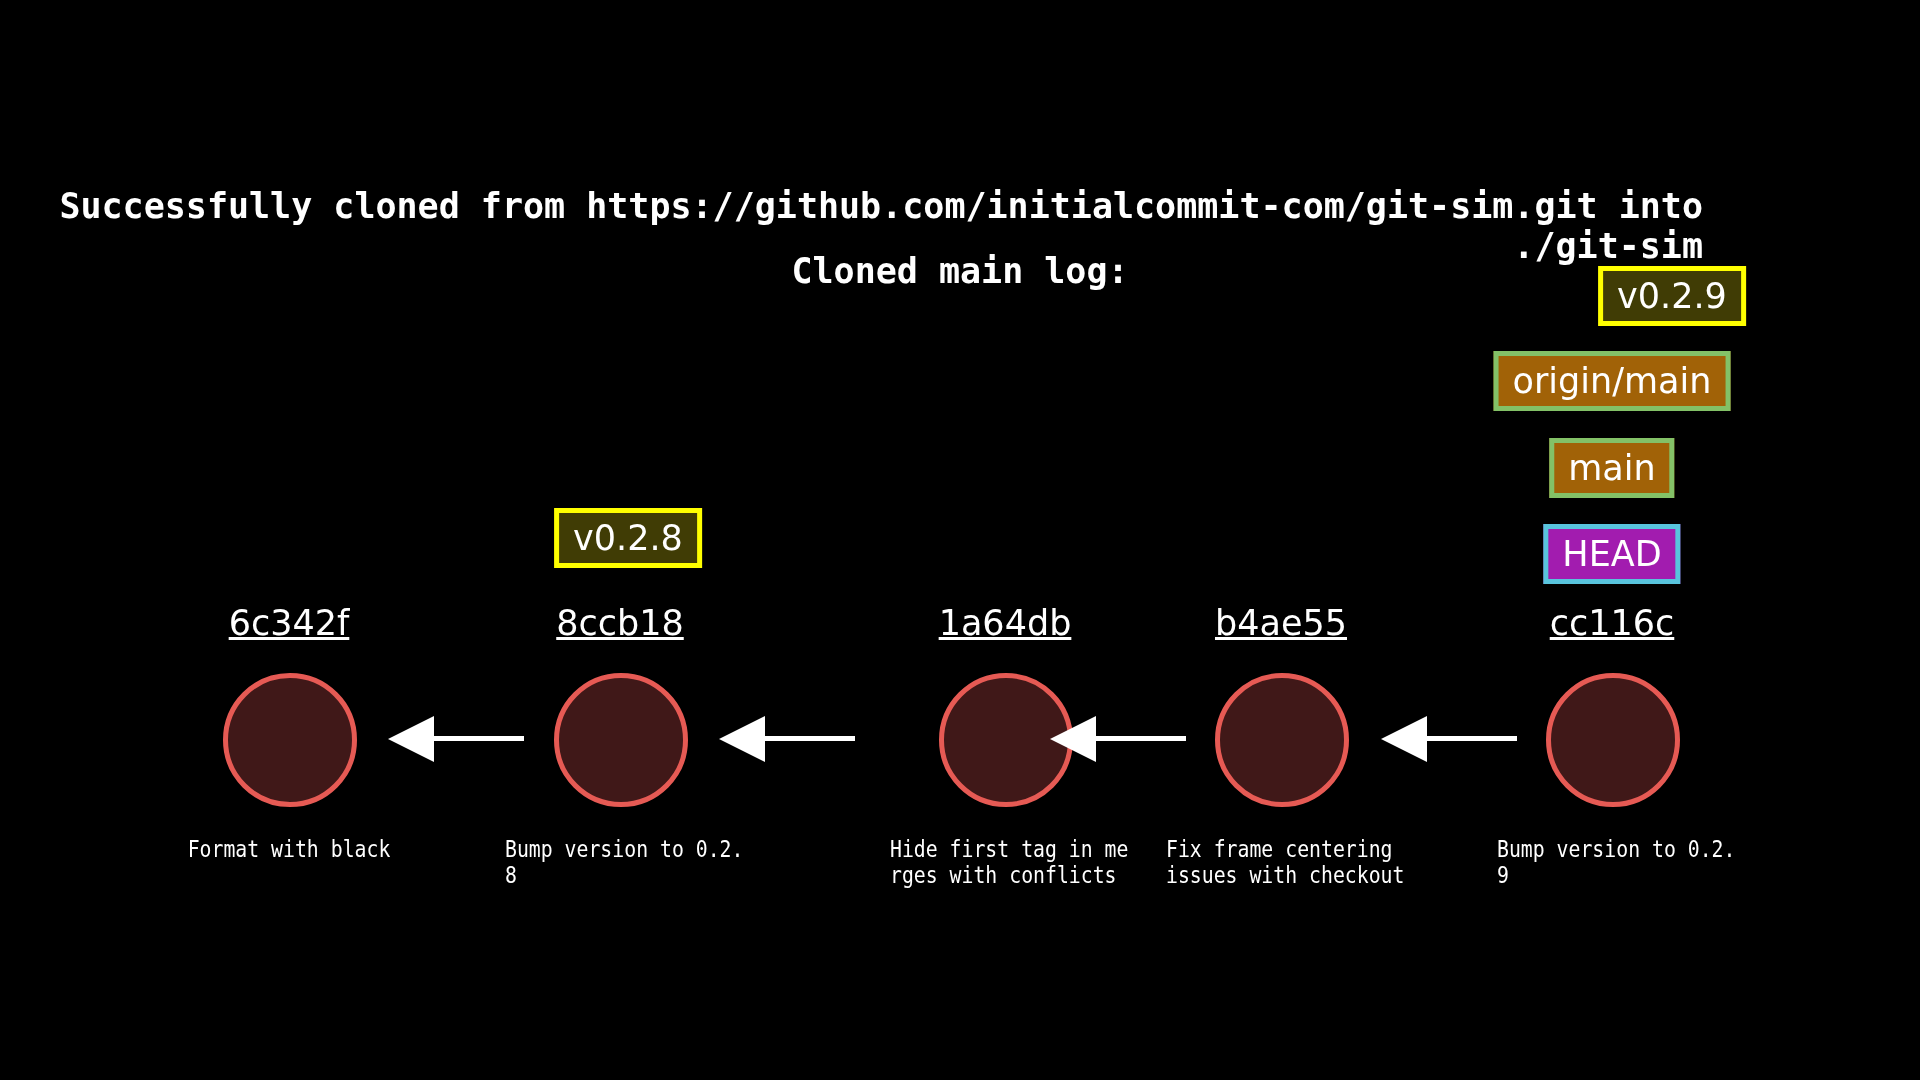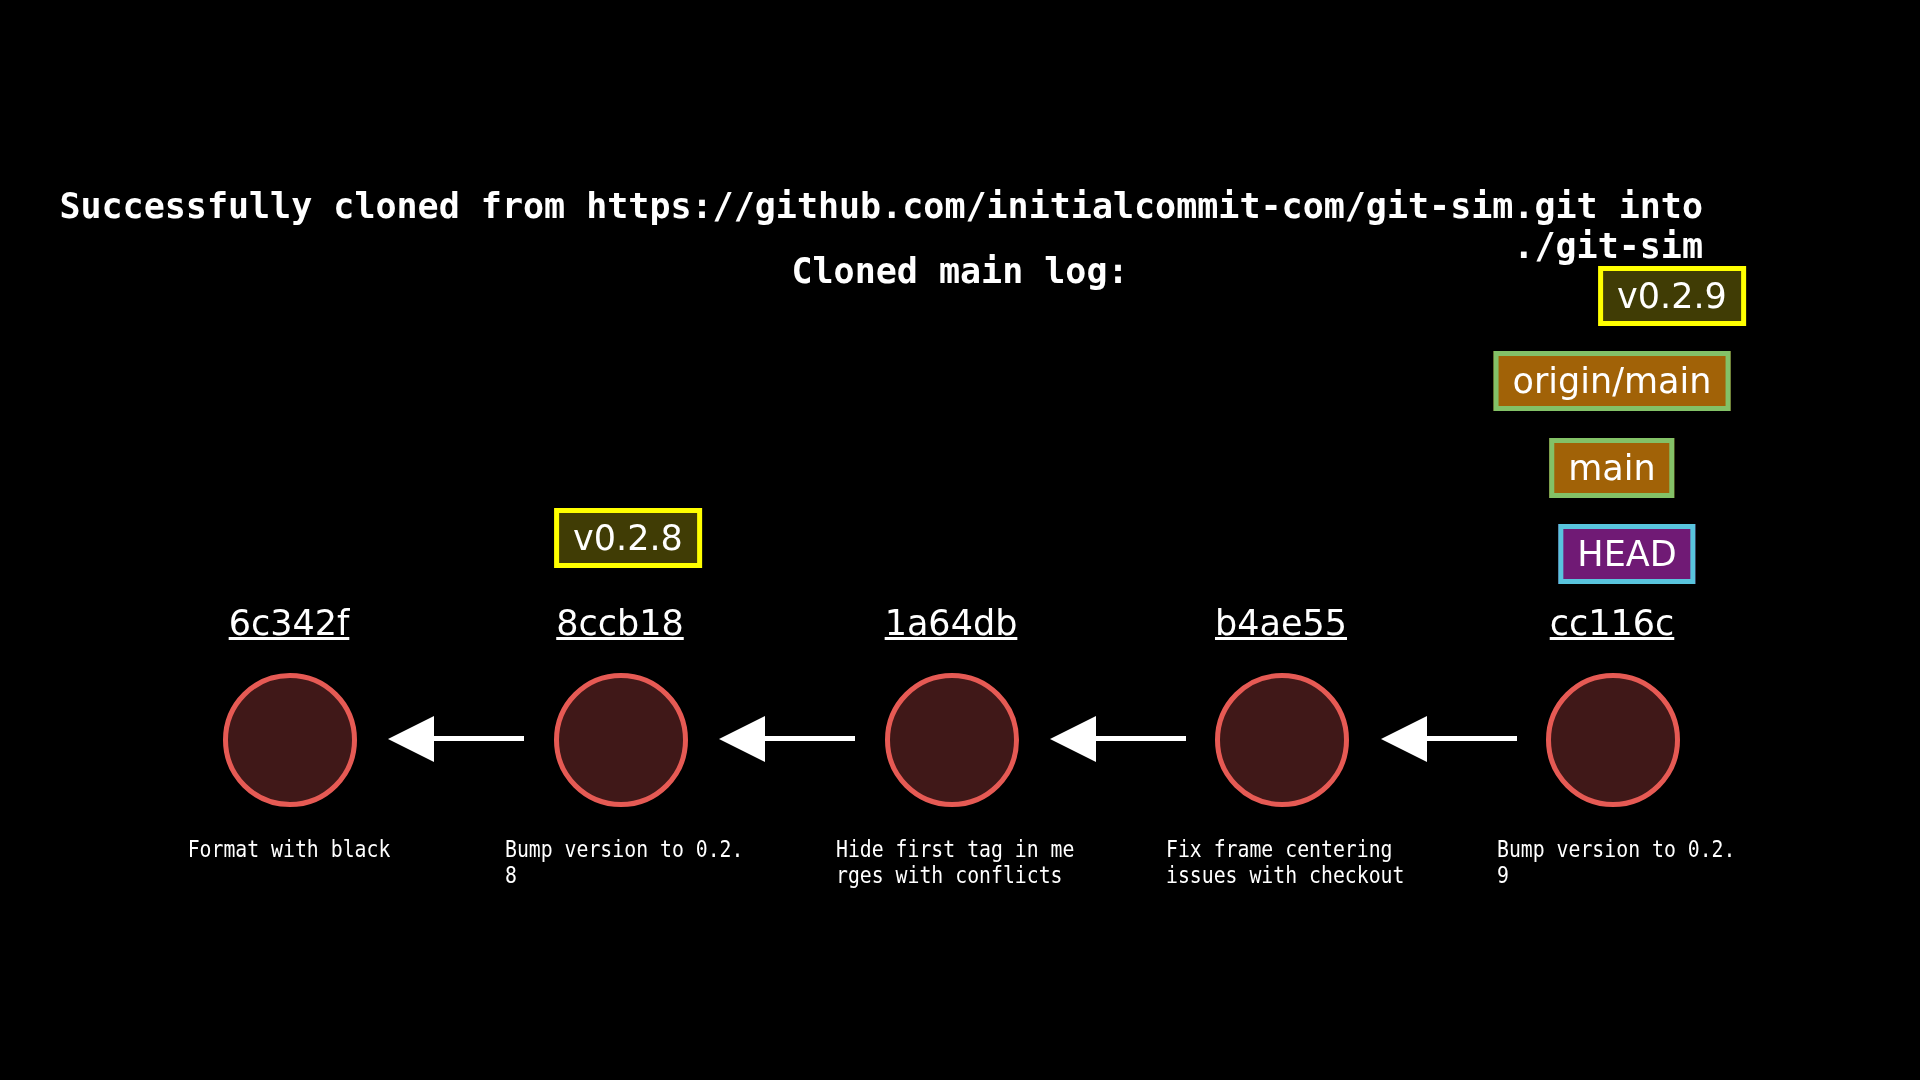--- a/index.html
+++ b/index.html
@@ -8,42 +8,42 @@
   .subtitle { position:absolute; left:0; width:1920px; top:251px; text-align:center; font-weight:bold; font-size:35px; }
   .commit { position:absolute; width:330px; margin-left:-165px; top:0; height:1080px; }
   .hash { position:absolute; top:603px; width:330px; text-align:center; font-family:"DejaVu Sans", sans-serif; font-size:35px;text-decoration:underline; }
   .circle { position:absolute; left:99px; top:673px; width:124px; height:124px; border:5px solid #e65a54; border-radius:50%; background:#401818; }
   .msg { position:absolute; top:836px; left:50px; width:270px; font-family:"DejaVu Sans Mono", monospace; font-size:22.5px; line-height:26px; white-space:pre; transform:scaleX(0.88); transform-origin:left top; }
   .msg.center { text-align:center; left:0; width:330px; transform-origin:center top; }
   .arrow { position:absolute; top:714px; }
   .tag { position:absolute; transform:translateX(-50%); padding:4px 14px; font-family:"DejaVu Sans", sans-serif; font-size:35px; line-height:42px; white-space:nowrap; }
   .tag.yellow { border:5px solid #ffff00; background:#403c05; }
   .tag.green { border:5px solid #83c167; background:#a16207; }
-  .tag.blue { border:5px solid #58c4dd; background:#701a75;margin-left:15px; }
+  .tag.blue { border:5px solid #58c4dd; background:#a21caf; }
 </style>
 </head>
 <body>
 
 <div class="title">Successfully cloned from https://github.com/initialcommit-com/git-sim.git into ./git-sim</div>
 <div class="subtitle">Cloned main log:</div>
 
 <div class="commit" style="left:289px;">
   <div class="hash">6c342f</div>
   <div class="circle"></div>
   <div class="msg center">Format with black</div>
 </div>
 
 <div class="commit" style="left:620px;">
   <div class="hash">8ccb18</div>
   <div class="circle"></div>
   <div class="msg">Bump version to 0.2.
 8</div>
 </div>
 
-<div class="commit" style="left:951px;">
+<div class="commit" style="left:1005px;">
   <div class="hash">1a64db</div>
   <div class="circle"></div>
   <div class="msg">Hide first tag in me
 rges with conflicts</div>
 </div>
 
 <div class="commit" style="left:1281px;">
   <div class="hash">b4ae55</div>
   <div class="circle"></div>
   <div class="msg">Fix frame centering

